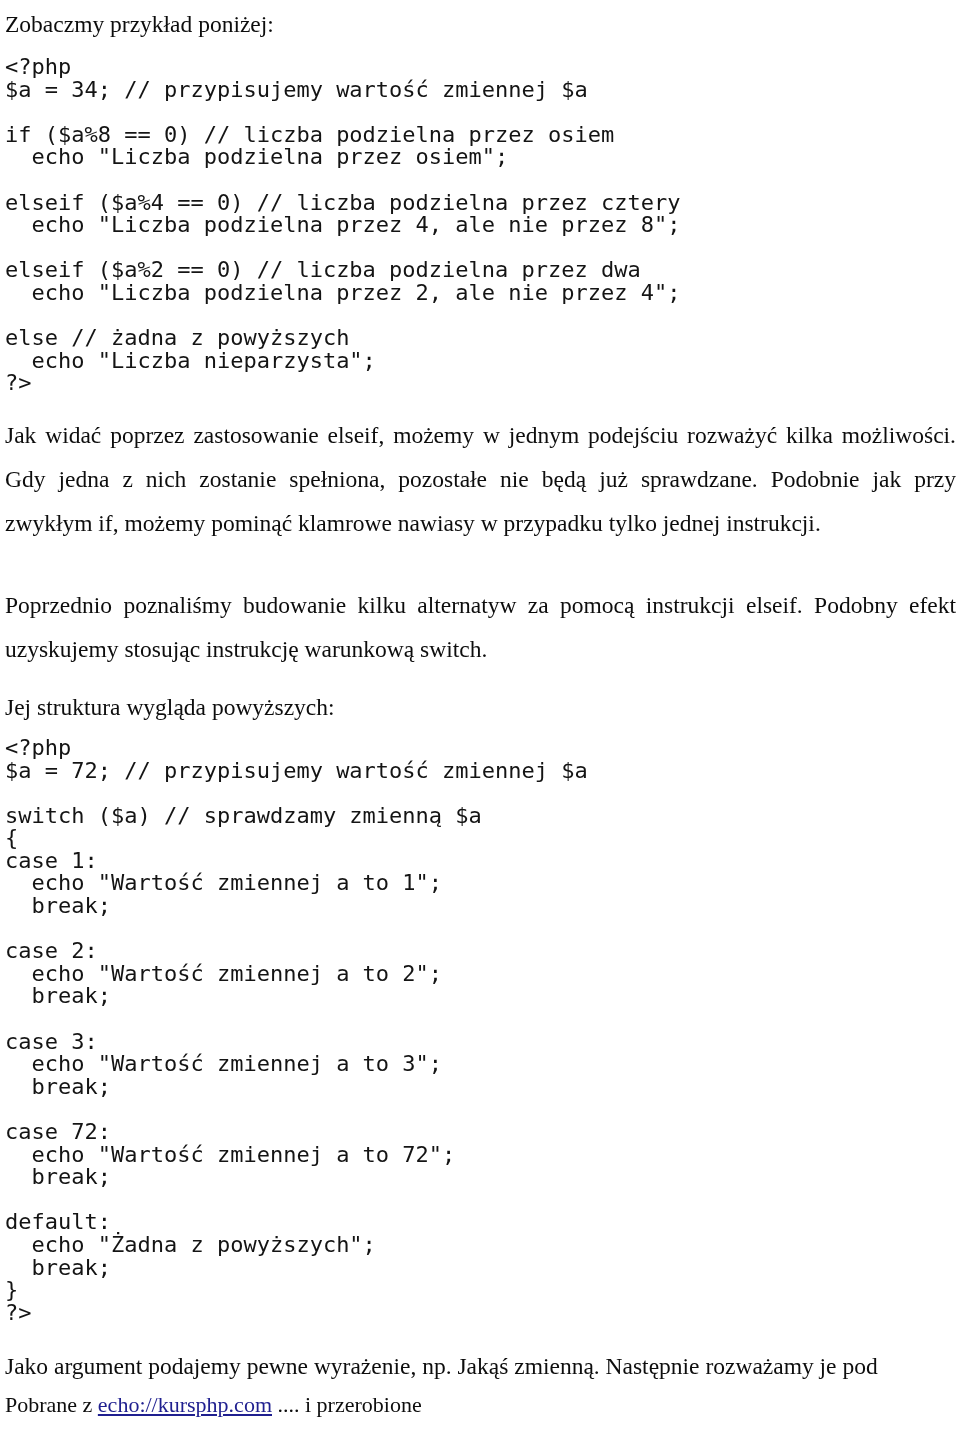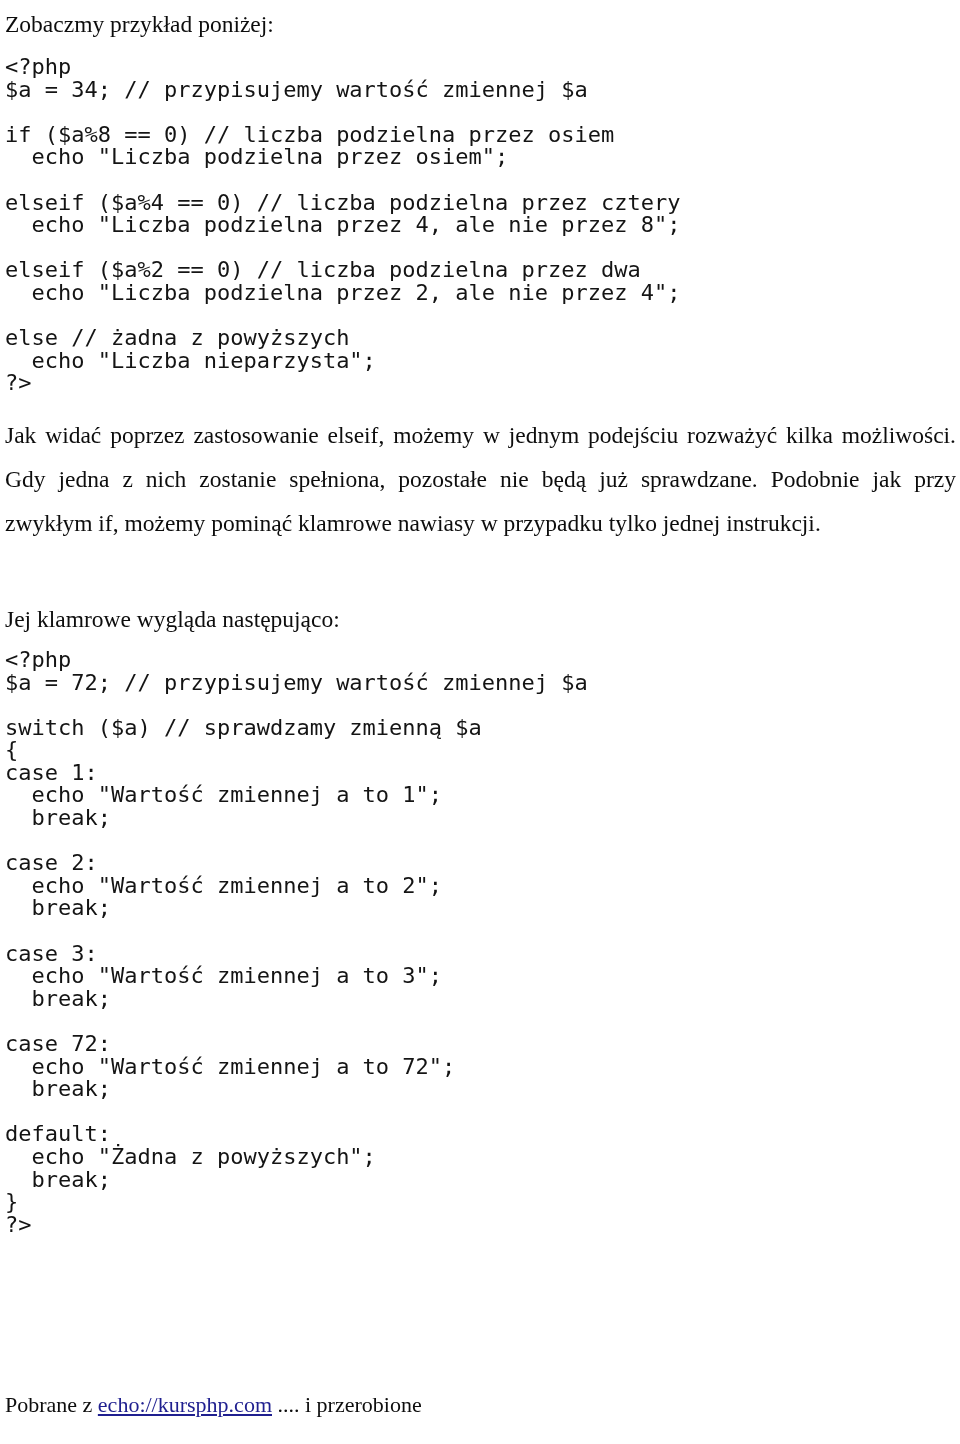--- a/index.html
+++ b/index.html
@@ -124,24 +124,25 @@
 
     <div class="sp-18"></div>
 
     <p class="para">Jak widać poprzez zastosowanie elseif, możemy w jednym podejściu rozważyć kilka możliwości. Gdy jedna z nich zostanie spełniona, pozostałe nie będą już sprawdzane. Podobnie jak przy zwykłym if, możemy pominąć klamrowe nawiasy w przypadku tylko jednej instrukcji.</p>
 
     <div class="sp-26"></div>
 
 
     <div class="sp-12"></div>
 
+    <p class="para">Poprzednio poznaliśmy budowanie kilku alternatyw za pomocą instrukcji elseif. Podobny efekt uzyskujemy stosując instrukcję warunkową switch.</p>
 
     <div class="sp-14"></div>
 
-    <p class="para nojust">Jej klamrowe wygląda następująco:</p>
+    <p class="para nojust">Jej struktura wygląda powyższych:</p>
 
     <div class="sp-8"></div>
 
     <pre class="code">&lt;?php
 $a = 72; // przypisujemy wartość zmiennej $a
 
 switch ($a) // sprawdzamy zmienną $a
 {
 case 1:
   echo "Wartość zmiennej a to 1";
@@ -160,20 +161,21 @@
   break;
 
 default:
   echo "Żadna z powyższych";
   break;
 }
 ?&gt;</pre>
 
     <div class="sp-20"></div>
 
+    <p class="para">Jako argument podajemy pewne wyrażenie, np. Jakąś zmienną. Następnie rozważamy je pod</p>
 
   </div>
 
   <div class="footer">
     <span>Pobrane z </span><a class="link" href="#">echo://kursphp.com</a><span> .... i przerobione</span>
   </div>
 
 </div>
 
 </body></html>

